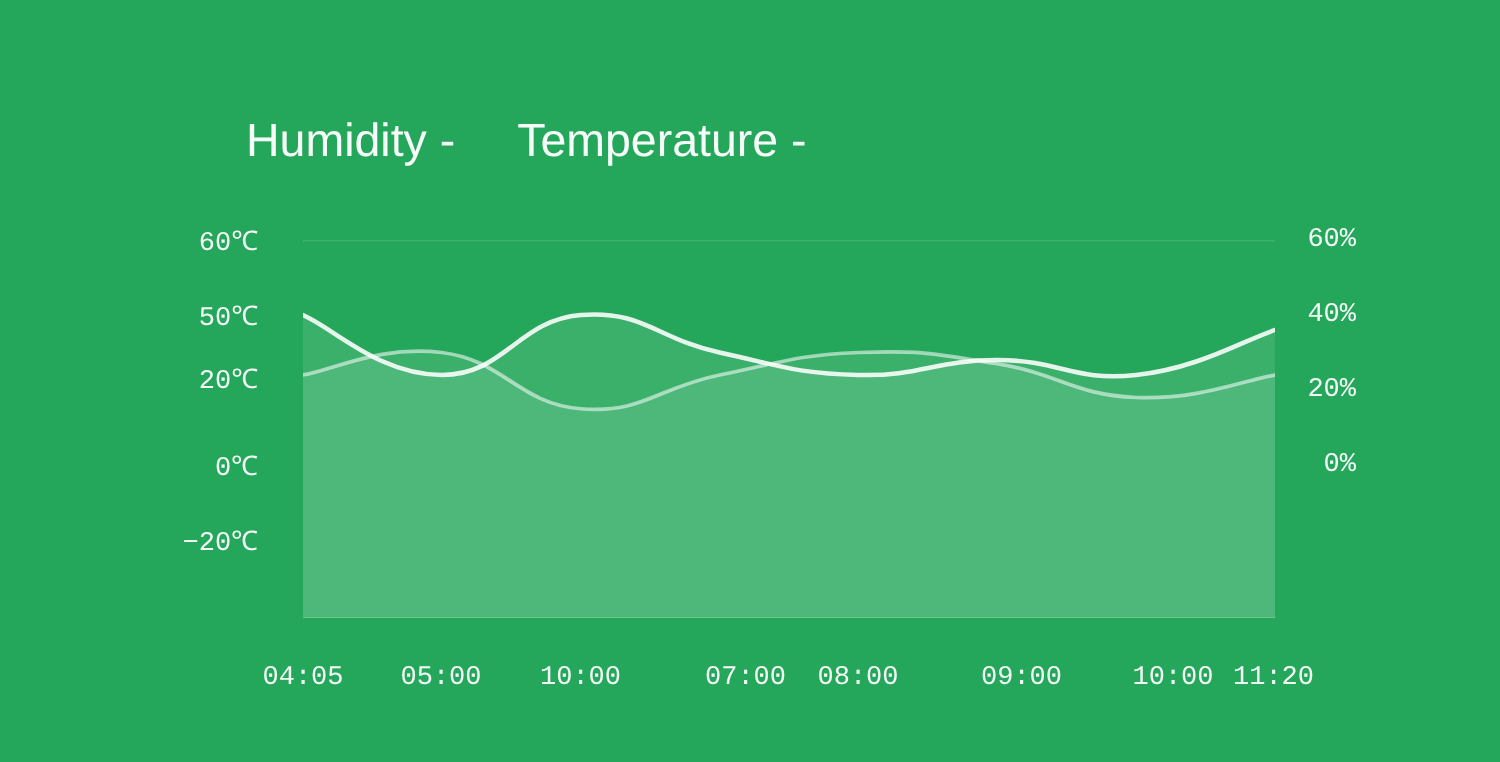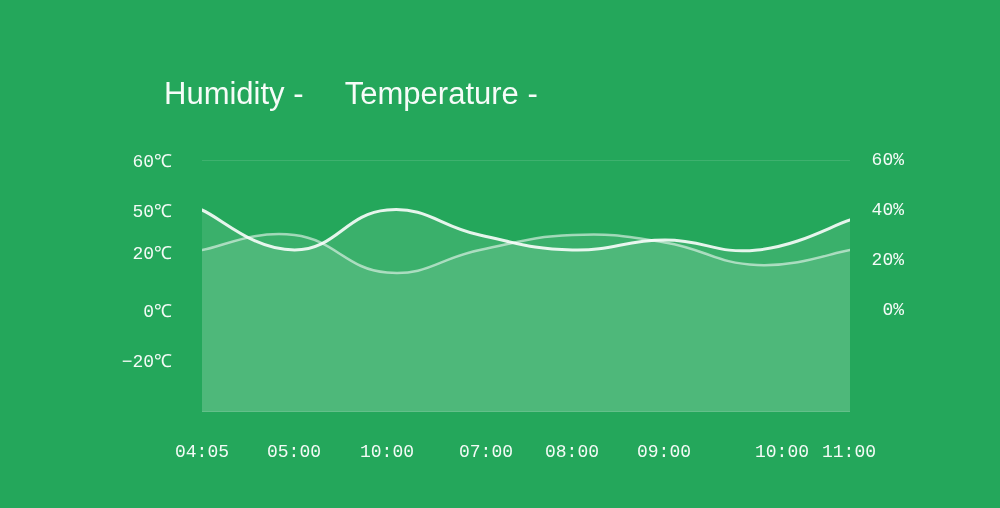--- a/index.html
+++ b/index.html
@@ -94,25 +94,25 @@
   <div class="ytick-left" style="top:200px">−20℃</div>
 
   <div class="ytick-right" style="top:0px">60%</div>
   <div class="ytick-right" style="top:50px">40%</div>
   <div class="ytick-right" style="top:100px">20%</div>
   <div class="ytick-right" style="top:150px">0%</div>
 
   <div class="xtick" style="left:80px">04:05</div>
   <div class="xtick" style="left:172px">05:00</div>
   <div class="xtick" style="left:265px">10:00</div>
-  <div class="xtick" style="left:364px">07:00</div>
+  <div class="xtick" style="left:375px">07:00</div>
   <div class="xtick" style="left:450px">08:00</div>
-  <div class="xtick" style="left:542px">09:00</div>
+  <div class="xtick" style="left:559px">09:00</div>
   <div class="xtick" style="left:660px">10:00</div>
-  <div class="xtick" style="left:727px">11:00</div>
+  <div class="xtick" style="left:727px">11:20</div>
 
   <svg class="plot" viewBox="0 0 648 252" preserveAspectRatio="none">
     <line class="baseline" x1="0" y1="252" x2="648" y2="252"></line>
     <path id="area-0" class="area" d="M 0 90 C 20.8 86.6, 50.9 69.9, 92.6 75.0 C 134.2 80.1, 143.5 109.1, 185.1 112.5 C 226.8 115.9, 236.1 98.4, 277.7 90.0 C 319.4 81.6, 328.6 76.7, 370.3 75.0 C 411.9 73.3, 421.2 75.8, 462.9 82.5 C 504.5 89.3, 513.8 103.3, 555.4 105.0 C 597.1 106.7, 627.2 93.4, 648.0 90.0 L 648 252 L 0 252 Z"></path>
     <path id="area-1" class="area" d="M 0 50 C 20.8 59.0, 50.9 90.0, 92.6 90.0 C 134.2 90.0, 143.5 53.4, 185.1 50.0 C 226.8 46.6, 236.1 66.0, 277.7 75.0 C 319.4 84.0, 328.6 88.9, 370.3 90.0 C 411.9 91.1, 421.2 80.0, 462.9 80.0 C 504.5 80.0, 513.8 94.5, 555.4 90.0 C 597.1 85.5, 627.2 66.8, 648.0 60.0 L 648 252 L 0 252 Z"></path>
     <path id="line-0" class="line-soft" d="M 0 90 C 20.8 86.6, 50.9 69.9, 92.6 75.0 C 134.2 80.1, 143.5 109.1, 185.1 112.5 C 226.8 115.9, 236.1 98.4, 277.7 90.0 C 319.4 81.6, 328.6 76.7, 370.3 75.0 C 411.9 73.3, 421.2 75.8, 462.9 82.5 C 504.5 89.3, 513.8 103.3, 555.4 105.0 C 597.1 106.7, 627.2 93.4, 648.0 90.0"></path>
     <path id="line-1" class="line-strong" d="M 0 50 C 20.8 59.0, 50.9 90.0, 92.6 90.0 C 134.2 90.0, 143.5 53.4, 185.1 50.0 C 226.8 46.6, 236.1 66.0, 277.7 75.0 C 319.4 84.0, 328.6 88.9, 370.3 90.0 C 411.9 91.1, 421.2 80.0, 462.9 80.0 C 504.5 80.0, 513.8 94.5, 555.4 90.0 C 597.1 85.5, 627.2 66.8, 648.0 60.0"></path>
   </svg>
 </div>
 

